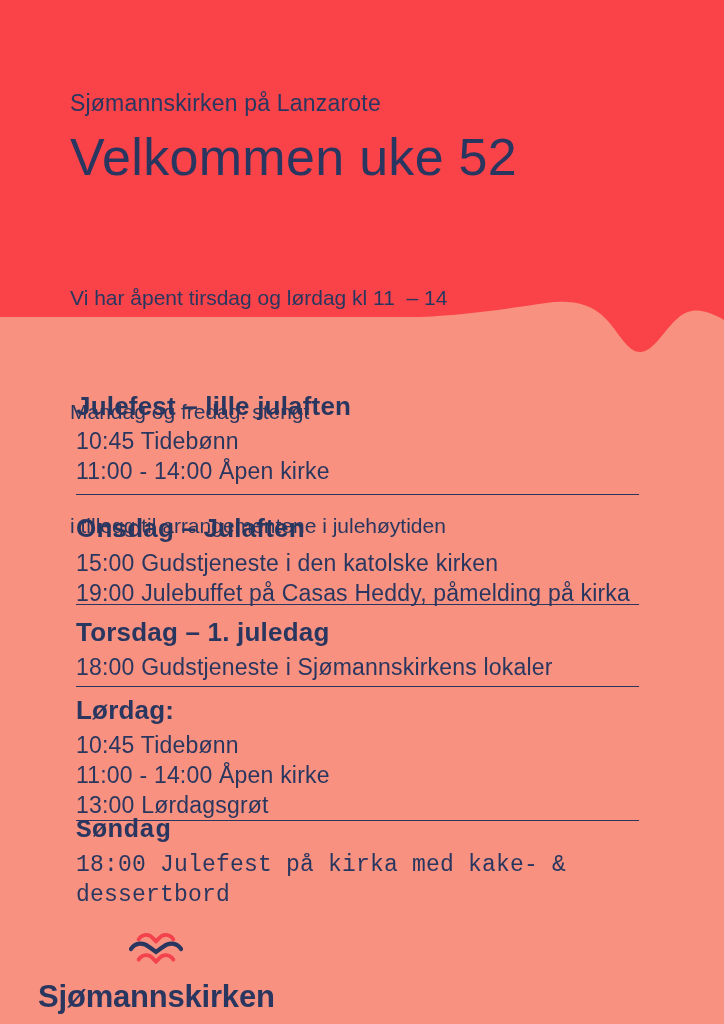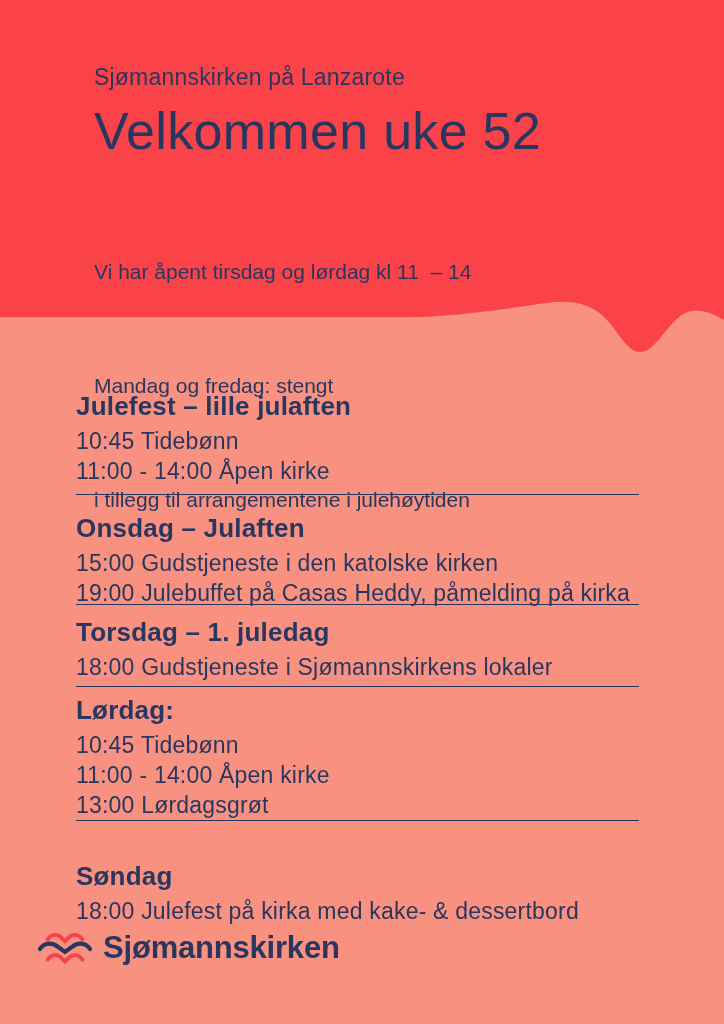--- a/index.html
+++ b/index.html
@@ -20,23 +20,22 @@
     color: var(--ink-navy);
   }
   .wave-header {
     position: absolute;
     top: 0; left: 0;
     width: 724px; height: 360px;
     display: block;
   }
   .header-content {
     position: absolute;
-    left: 70px; top: 64px;
+    left: 70px; top: 90px;
     z-index: 2;
-    margin-left: 24px;
   }
   .eyebrow {
     font-size: 23px;
     letter-spacing: 0.2px;
     color: var(--ink-navy);
   }
   .page-title {
     margin-top: 10px;
     font-size: 52px;
     font-weight: normal;
@@ -71,27 +70,28 @@
     position: absolute;
     left: 76px;
     width: 563px;
     height: 0;
     border-top: 1.6px solid var(--ink-navy);
   }
   .sec-1 { top: 390px; }  .div-1 { top: 494px; }
   .sec-2 { top: 512px; }  .div-2 { top: 604px; }
   .sec-3 { top: 616px; }  .div-3 { top: 686px; }
   .sec-4 { top: 694px; }  .div-4 { top: 820px; }
-  .sec-5 { top: 860px; }
+  .sec-5 { top: 814px; font-family: Liberation Mono, monospace; }
   .footer {
     position: absolute;
     left: 38px; top: 928px;
     display: flex;
     align-items: center;
     gap: 11px;
+    flex-direction: column;
   }
   .logo-icon { display: block; width: 54px; height: 40px; }
   .wordmark {
     font-size: 31px;
     font-weight: bold;
     letter-spacing: -0.2px;
     color: var(--ink-navy);
   }
 </style>
 </head>

